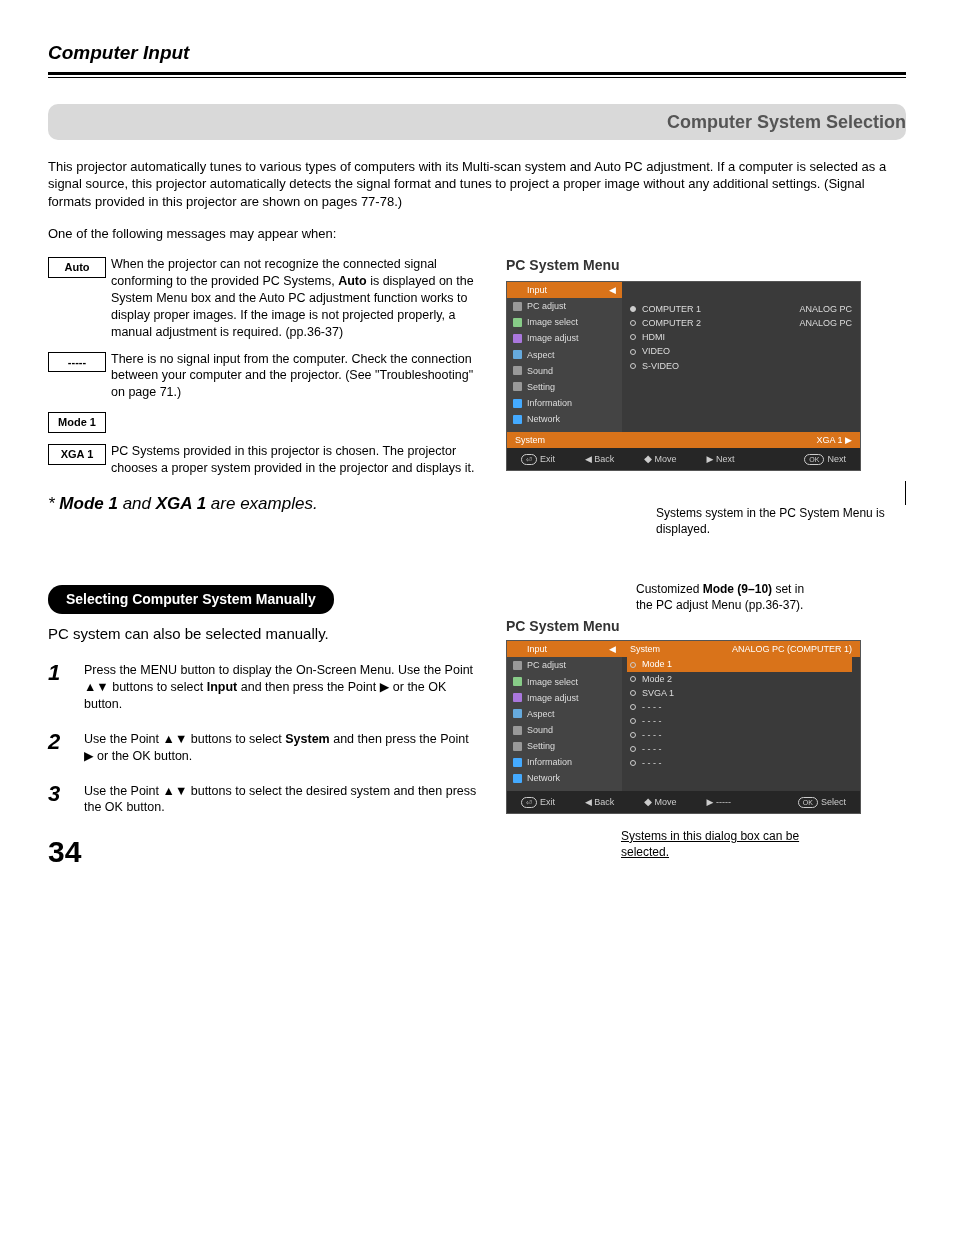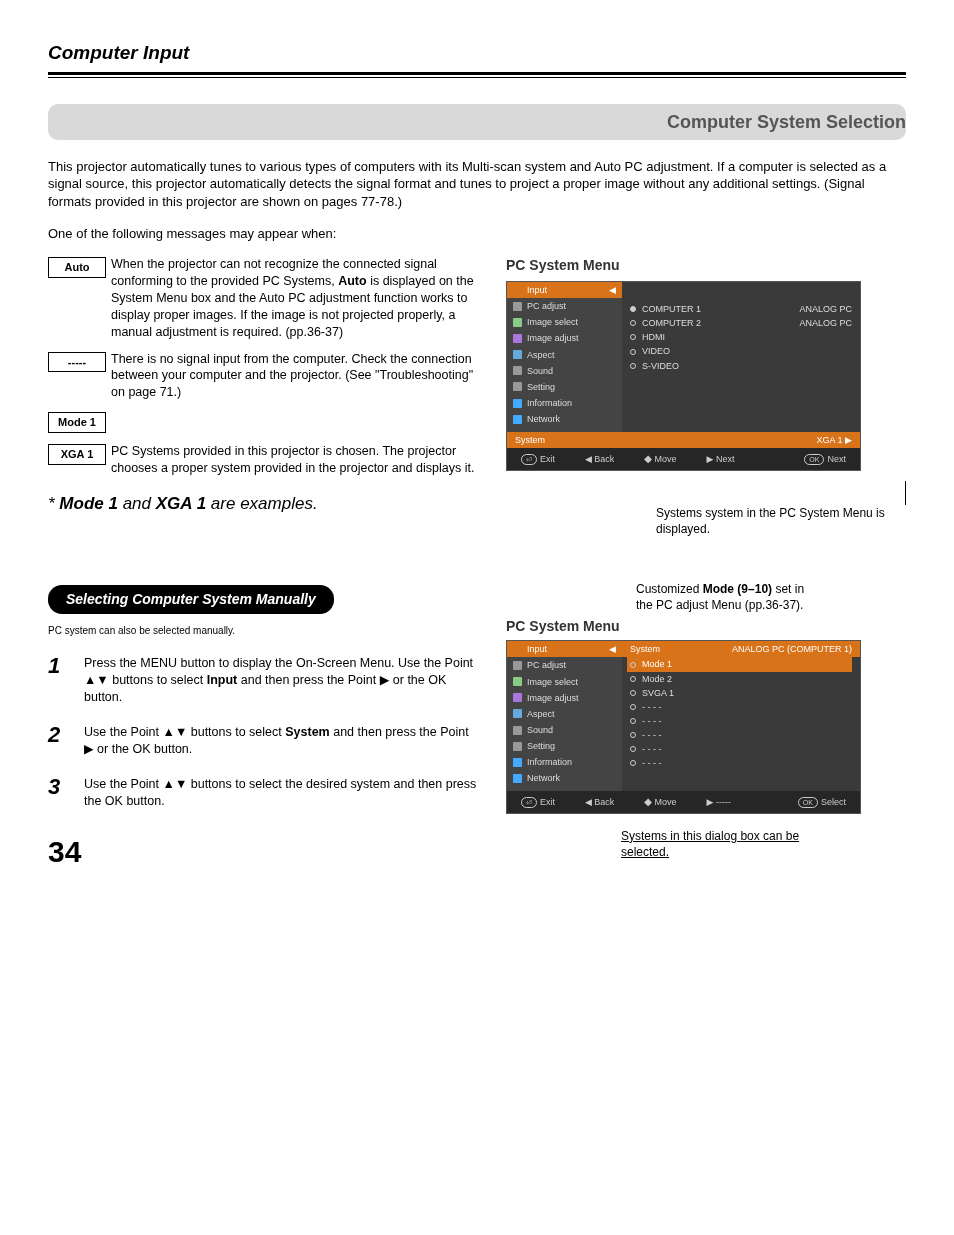--- a/index.html
+++ b/index.html
@@ -12,22 +12,22 @@
   .msg-intro { margin-bottom: 14px; }
   .cols { display: flex; gap: 28px; }
   .left { flex: 0 0 430px; }
   .right { flex: 1; }
   .msg-row { display: flex; align-items: flex-start; gap: 5px; margin-bottom: 10px;}
   .tag { border: 1px solid #000; font-weight: bold; font-size: 11px; padding: 2px 0; width: 58px; text-align: center; flex-shrink: 0; margin-top: 1px;}
   .msg-text { font-size: 12.5px; line-height: 1.35; }
   .msg-text b { font-weight: bold; }
   .footnote { font-size: 17px; margin-top: 16px; font-style: italic;}
   .sub-head { font-weight: bold; font-size: 14px; color: #333; margin-bottom: 6px;}
-  .black-pill { display: inline-block; background: #000; color: #fff; font-weight: bold; font-size: 14px; padding: 5px 18px; border-radius: 14px; margin-top: 40px; margin-bottom: 10px; font-style: italic;}
-  .step-line { font-size: 10px; margin-bottom: 18px;}
+  .black-pill { display: inline-block; background: #000; color: #fff; font-weight: bold; font-size: 14px; padding: 5px 18px; border-radius: 14px; margin-top: 40px; margin-bottom: 10px;}
+  .step-line { font-size: 15px; margin-bottom: 18px;}
   .step { display: flex; align-items: flex-start; gap: 14px; margin-bottom: 18px;}
   .step-num { font-size: 22px; font-weight: bold; font-style: italic; width: 22px; flex-shrink: 0; line-height: 1;}
   .step-text { flex: 1; font-size: 12.5px; line-height: 1.35;}
   
   .osd { border: 1px solid #555; width: 355px; font-size: 9px; color: #ddd; background: #3a3a3a; margin-bottom: 10px;}
   .osd-main { display: flex; min-height: 150px;}
   .osd-side { width: 115px; background: #444; }
   .osd-side .srow { display: flex; align-items: center; gap: 5px; padding: 2px 6px; white-space: nowrap;}
   .osd-side .srow.sel { background: #d9731a; color: #fff;}
   .ico { width: 9px; height: 9px; display: inline-block; background: #888; border-radius: 1px;}

